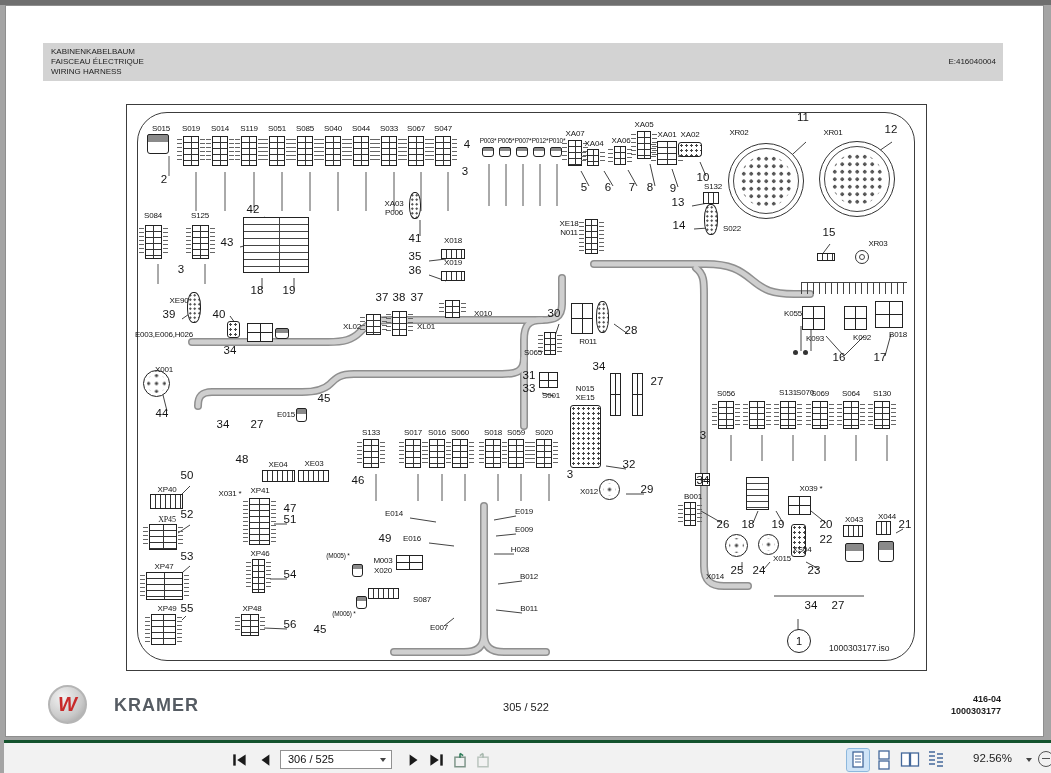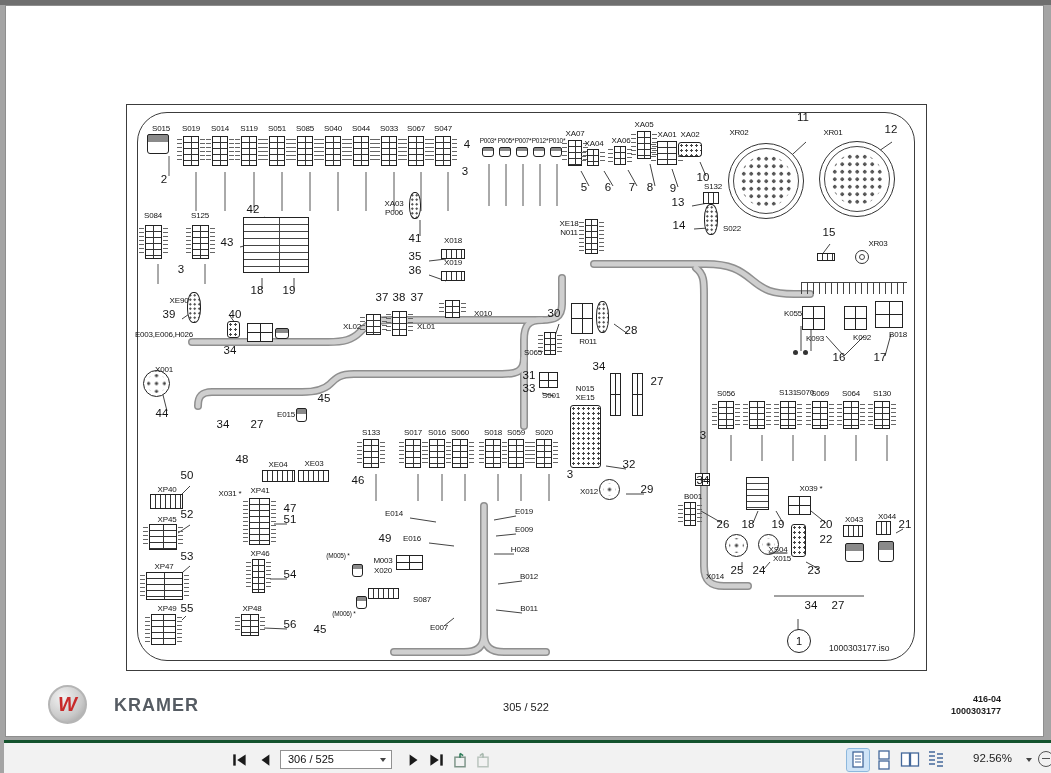--- a/index.html
+++ b/index.html
@@ -61,20 +61,26 @@
   .zoom-out{position:absolute;left:1034px;top:8px;width:16px;height:16px;border:1.3px solid #555;border-radius:50%;box-sizing:border-box;cursor:pointer;}
   .zoom-out::after{content:"";position:absolute;left:3px;right:3px;top:6px;height:1.4px;background:#555;}
 </style>
 </head>
 <body>
 
 <div class="stage">
   <div class="top-edge"></div>
 
   <div class="page">
+    <div class="header-bar">
+      <span class="hl hl1">KABINENKABELBAUM</span>
+      <span class="hl hl2">FAISCEAU ÉLECTRIQUE</span>
+      <span class="hl hl3">WIRING HARNESS</span>
+      <span class="doc-number">E:416040004</span>
+    </div>
 
     <div class="diagram">
       <div class="outer-rect"></div>
       <div class="inner-rect"></div>
 
       <svg class="wires" width="1039" height="732">
 
         <g fill="none" stroke-linecap="round" stroke-linejoin="round">
           <g stroke="#8f8f8f" stroke-width="8">
             <path d="M556,272 L556,298 C556,312 548,314 536,314 L384,314 C366,314 362,318 354,326 C346,334 338,336 322,336 L186,336"></path>
@@ -278,21 +284,21 @@
           <span class="dlbl n" style="left: 823px; top: 226px;">15</span>
           <span class="dlbl" style="left: 872px; top: 237px;">XR03</span>
           <span class="dlbl" style="left: 787px; top: 307px;">K055</span>
           <span class="dlbl" style="left: 809px; top: 332px;">K093</span>
           <span class="dlbl" style="left: 856px; top: 331px;">K092</span>
           <span class="dlbl" style="left: 892px; top: 328px;">B018</span>
           <span class="dlbl n" style="left: 833px; top: 351px;">16</span>
           <span class="dlbl n" style="left: 874px; top: 351px;">17</span>
           <span class="dlbl" style="left: 173px; top: 294px;">XE90</span>
           <span class="dlbl n" style="left: 163px; top: 308px;">39</span>
-          <span class="dlbl n" style="left: 213px; top: 308px; margin-left: 16px;">40</span>
+          <span class="dlbl n" style="left: 213px; top: 308px;">40</span>
           <span class="dlbl" style="left: 158px; top: 328px;">E003,E006,H026</span>
           <span class="dlbl n" style="left: 224px; top: 344px;">34</span>
           <span class="dlbl" style="left: 158px; top: 363px;">X001</span>
           <span class="dlbl n" style="left: 156px; top: 407px;">44</span>
           <span class="dlbl n" style="left: 217px; top: 418px;">34</span>
           <span class="dlbl n" style="left: 251px; top: 418px;">27</span>
           <span class="dlbl n" style="left: 236px; top: 453px;">48</span>
           <span class="dlbl n" style="left: 318px; top: 392px;">45</span>
           <span class="dlbl" style="left: 280px; top: 408px;">E015</span>
           <span class="dlbl n" style="left: 376px; top: 291px;">37</span>
@@ -337,36 +343,36 @@
           <span class="dlbl" style="left: 687px; top: 490px;">B001</span>
           <span class="dlbl" style="left: 805px; top: 482px;">X039 *</span>
           <span class="dlbl n" style="left: 717px; top: 518px;">26</span>
           <span class="dlbl n" style="left: 742px; top: 518px;">18</span>
           <span class="dlbl n" style="left: 772px; top: 518px;">19</span>
           <span class="dlbl n" style="left: 820px; top: 518px;">20</span>
           <span class="dlbl" style="left: 848px; top: 513px;">X043</span>
           <span class="dlbl" style="left: 881px; top: 510px;">X044</span>
           <span class="dlbl n" style="left: 899px; top: 518px;">21</span>
           <span class="dlbl n" style="left: 820px; top: 533px;">22</span>
-          <span class="dlbl" style="left: 772px; top: 543px; text-decoration: underline;">XS04</span>
+          <span class="dlbl" style="left: 796px; top: 543px;">XS04</span>
           <span class="dlbl" style="left: 709px; top: 543px; margin-top: 27px;">X014</span>
           <span class="dlbl" style="left: 776px; top: 552px;">X015</span>
           <span class="dlbl n" style="left: 731px; top: 564px;">25</span>
           <span class="dlbl n" style="left: 753px; top: 564px;">24</span>
           <span class="dlbl n" style="left: 808px; top: 564px;">23</span>
           <span class="dlbl n" style="left: 805px; top: 599px;">34</span>
           <span class="dlbl n" style="left: 832px; top: 599px;">27</span>
           <span class="dlbl n" style="left: 181px; top: 469px;">50</span>
           <span class="dlbl" style="left: 161px; top: 483px;">XP40</span>
           <span class="dlbl" style="left: 224px; top: 487px;">X031 *</span>
           <span class="dlbl" style="left: 254px; top: 484px;">XP41</span>
           <span class="dlbl n" style="left: 284px; top: 502px;">47</span>
           <span class="dlbl n" style="left: 284px; top: 513px;">51</span>
           <span class="dlbl n" style="left: 181px; top: 508px;">52</span>
-          <span class="dlbl" style="left: 161px; top: 513px;">XP45</span>
+          <span class="dlbl" style="left: 161px; top: 513px; font-family: Liberation Serif, serif;">XP45</span>
           <span class="dlbl n" style="left: 181px; top: 550px;">53</span>
           <span class="dlbl" style="left: 158px; top: 560px;">XP47</span>
           <span class="dlbl n" style="left: 284px; top: 568px;">54</span>
           <span class="dlbl" style="left: 254px; top: 547px;">XP46</span>
           <span class="dlbl n" style="left: 181px; top: 602px;">55</span>
           <span class="dlbl" style="left: 161px; top: 602px;">XP49</span>
           <span class="dlbl" style="left: 246px; top: 602px;">XP48</span>
           <span class="dlbl n" style="left: 284px; top: 618px;">56</span>
           <span class="dlbl n" style="left: 314px; top: 623px;">45</span>
           <span class="dlbl t" style="left: 332px; top: 549px;">(M005) *</span>

